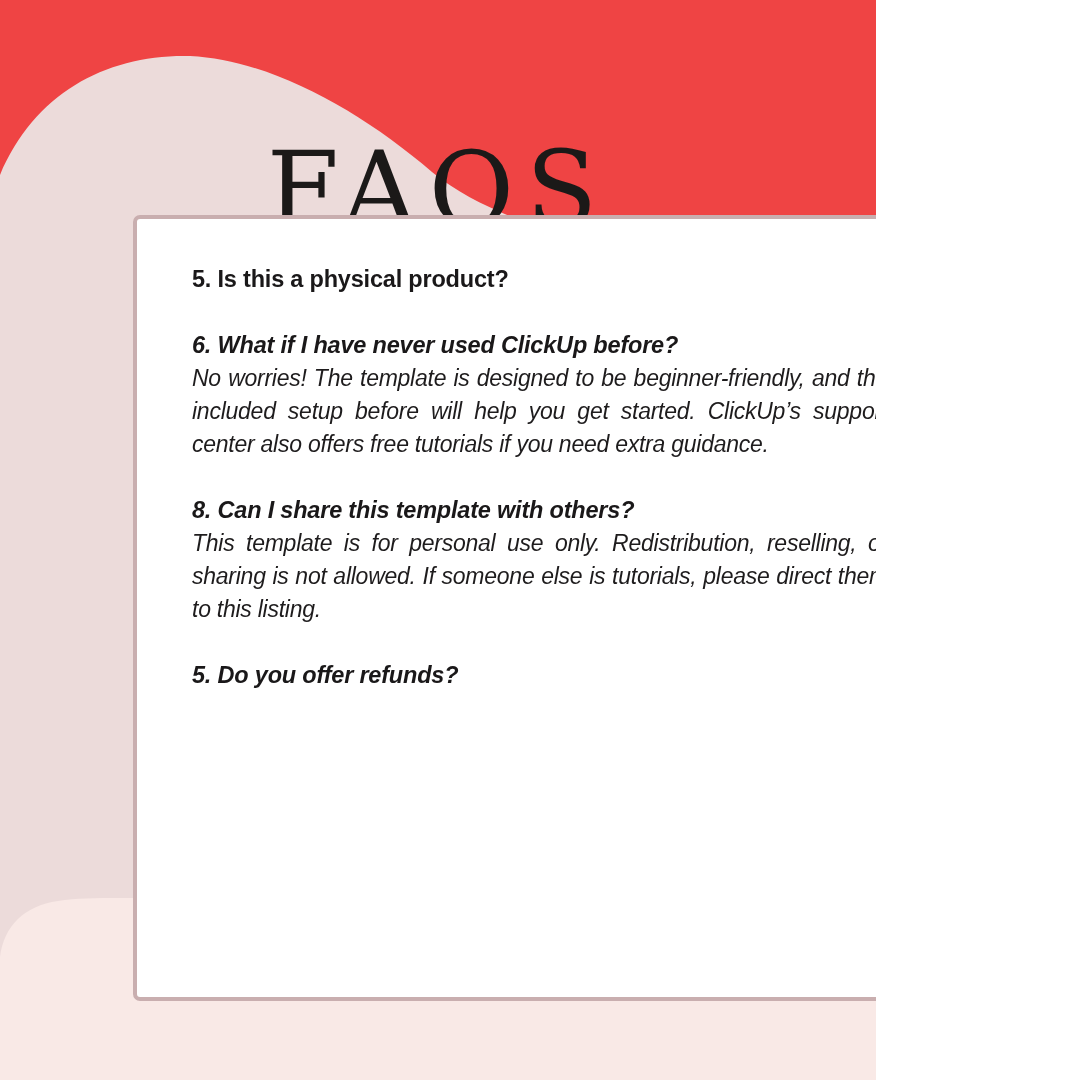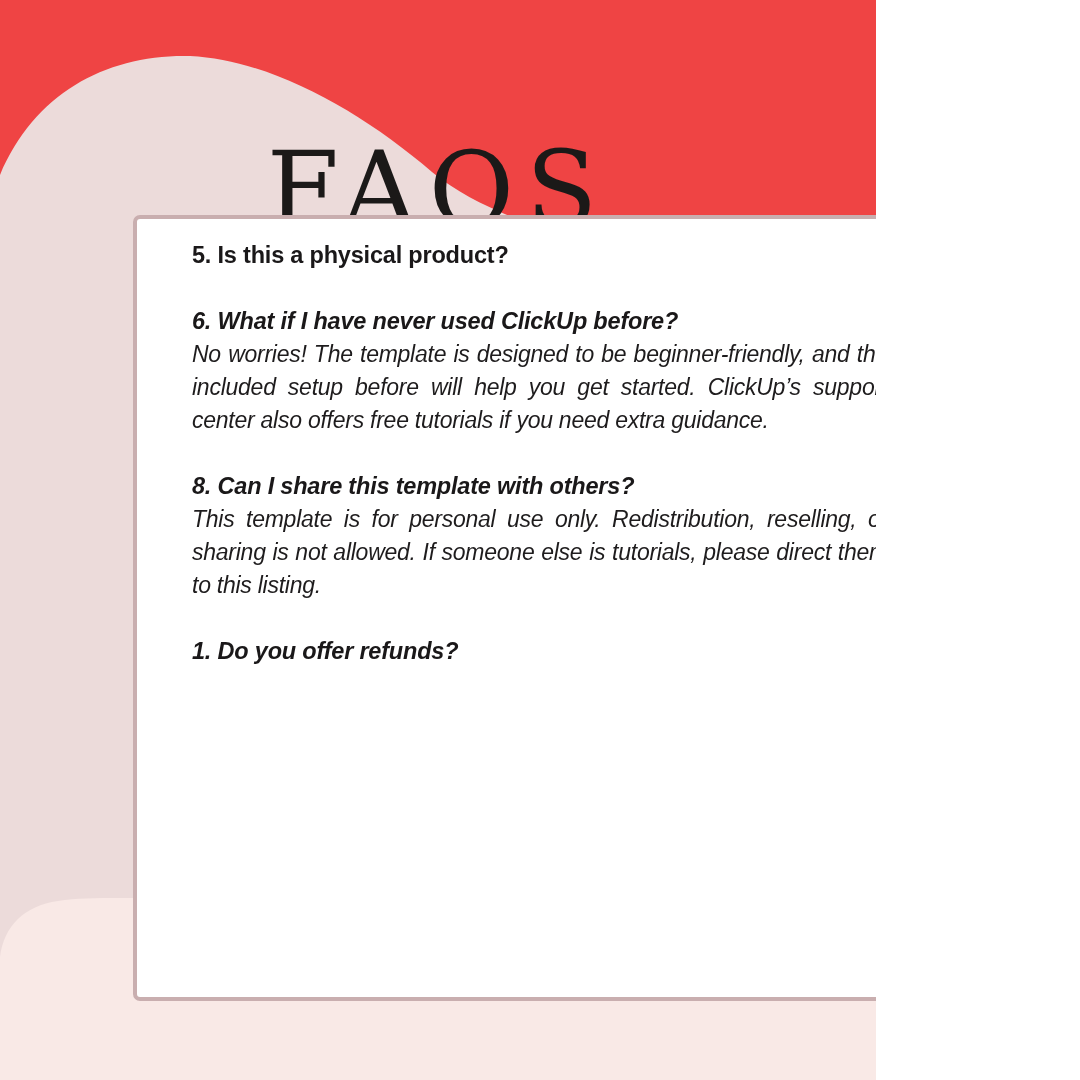--- a/index.html
+++ b/index.html
@@ -39,21 +39,21 @@
   .faq-card {
     position: absolute;
     left: 133px;
     top: 215px;
     width: 814px;
     height: 786px;
     box-sizing: border-box;
     background: #ffffff;
     border: 4px solid #c9aeaf;
     border-radius: 7px;
-    padding: 20px 55px 40px 55px;
+    padding: 44px 55px 40px 55px;
     color: #1e1c1d;
   }
   .faq-section + .faq-section {
     margin-top: 33px;
     font-style: italic;
   }
   .faq-question {
     margin: 0;
     font-size: 23.5px;
     line-height: 33px;
@@ -108,17 +108,17 @@
       <h2 class="faq-question">6. What if I have never used ClickUp before?</h2>
       <p class="faq-answer">No worries! The template is designed to be beginner-friendly, and the included setup before will help you get started. ClickUp’s support center also offers free tutorials if you need extra guidance.</p>
     </section>
 
     <section class="faq-section">
       <h2 class="faq-question">8. Can I share this template with others?</h2>
       <p class="faq-answer">This template is for personal use only. Redistribution, reselling, or sharing is not allowed. If someone else is tutorials, please direct them to this listing.</p>
     </section>
 
     <section class="faq-section">
-      <h2 class="faq-question">1. Do you offer refunds?</h2>
+      <h2 class="faq-question">5. Do you offer refunds?</h2>
     </section>
 
   </div>
 </div>
 
 </body></html>

